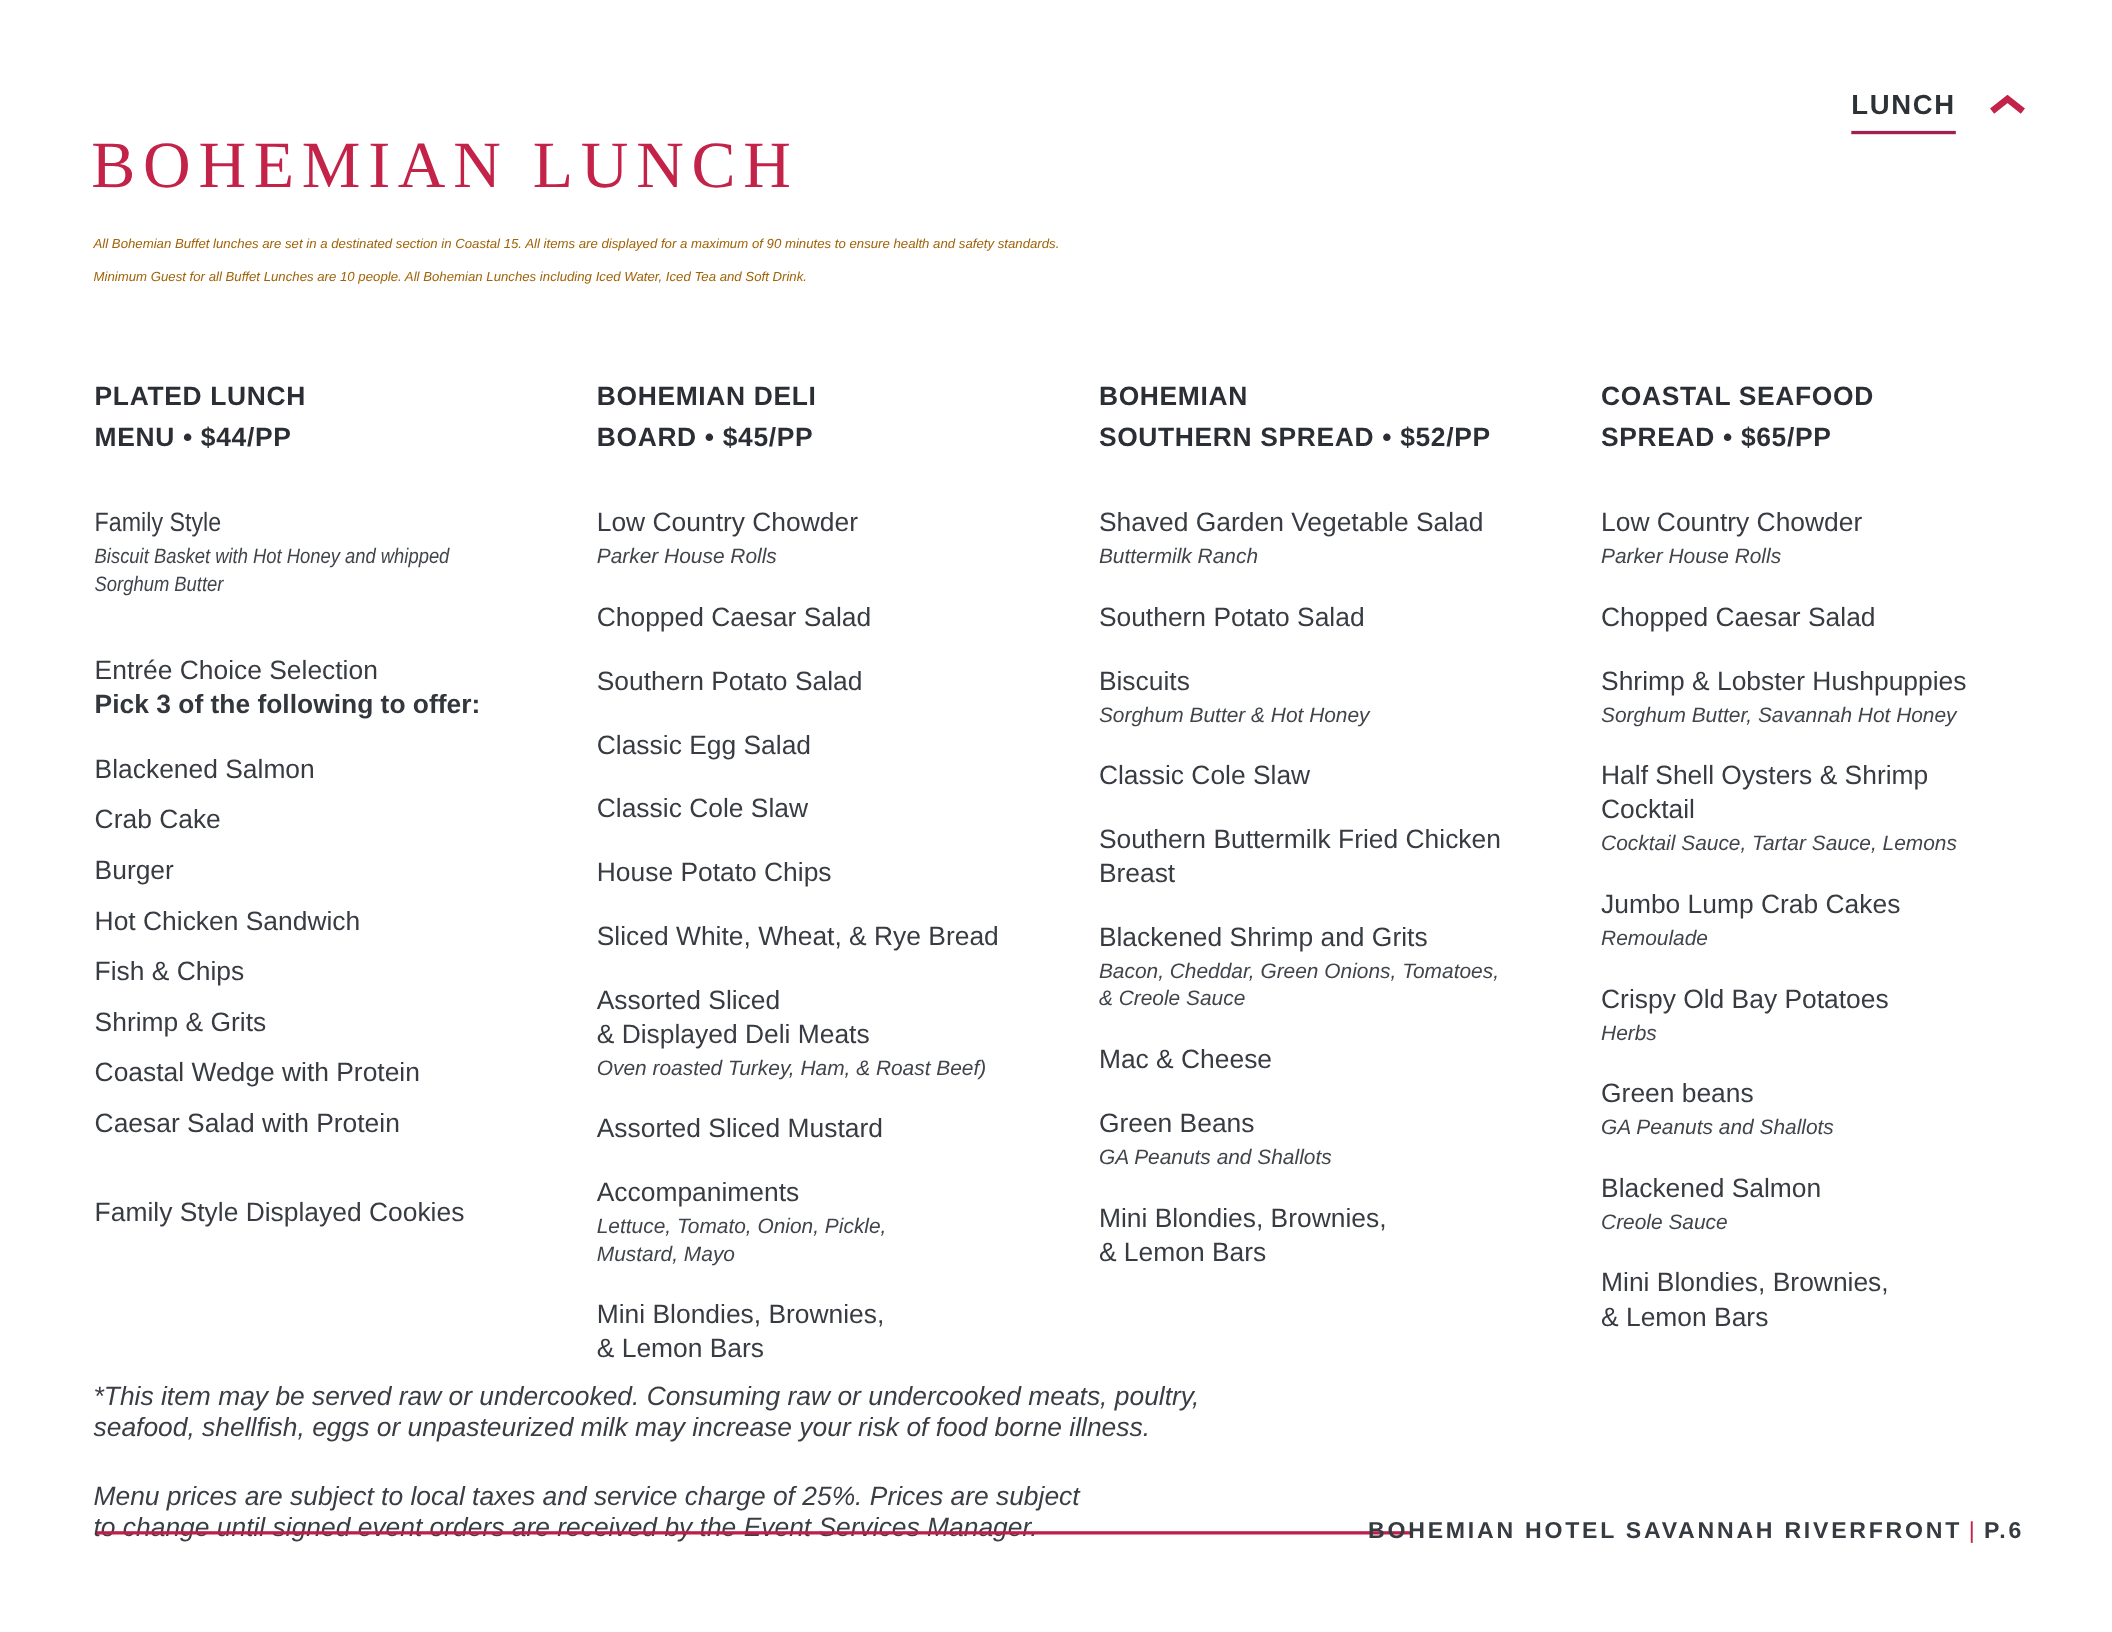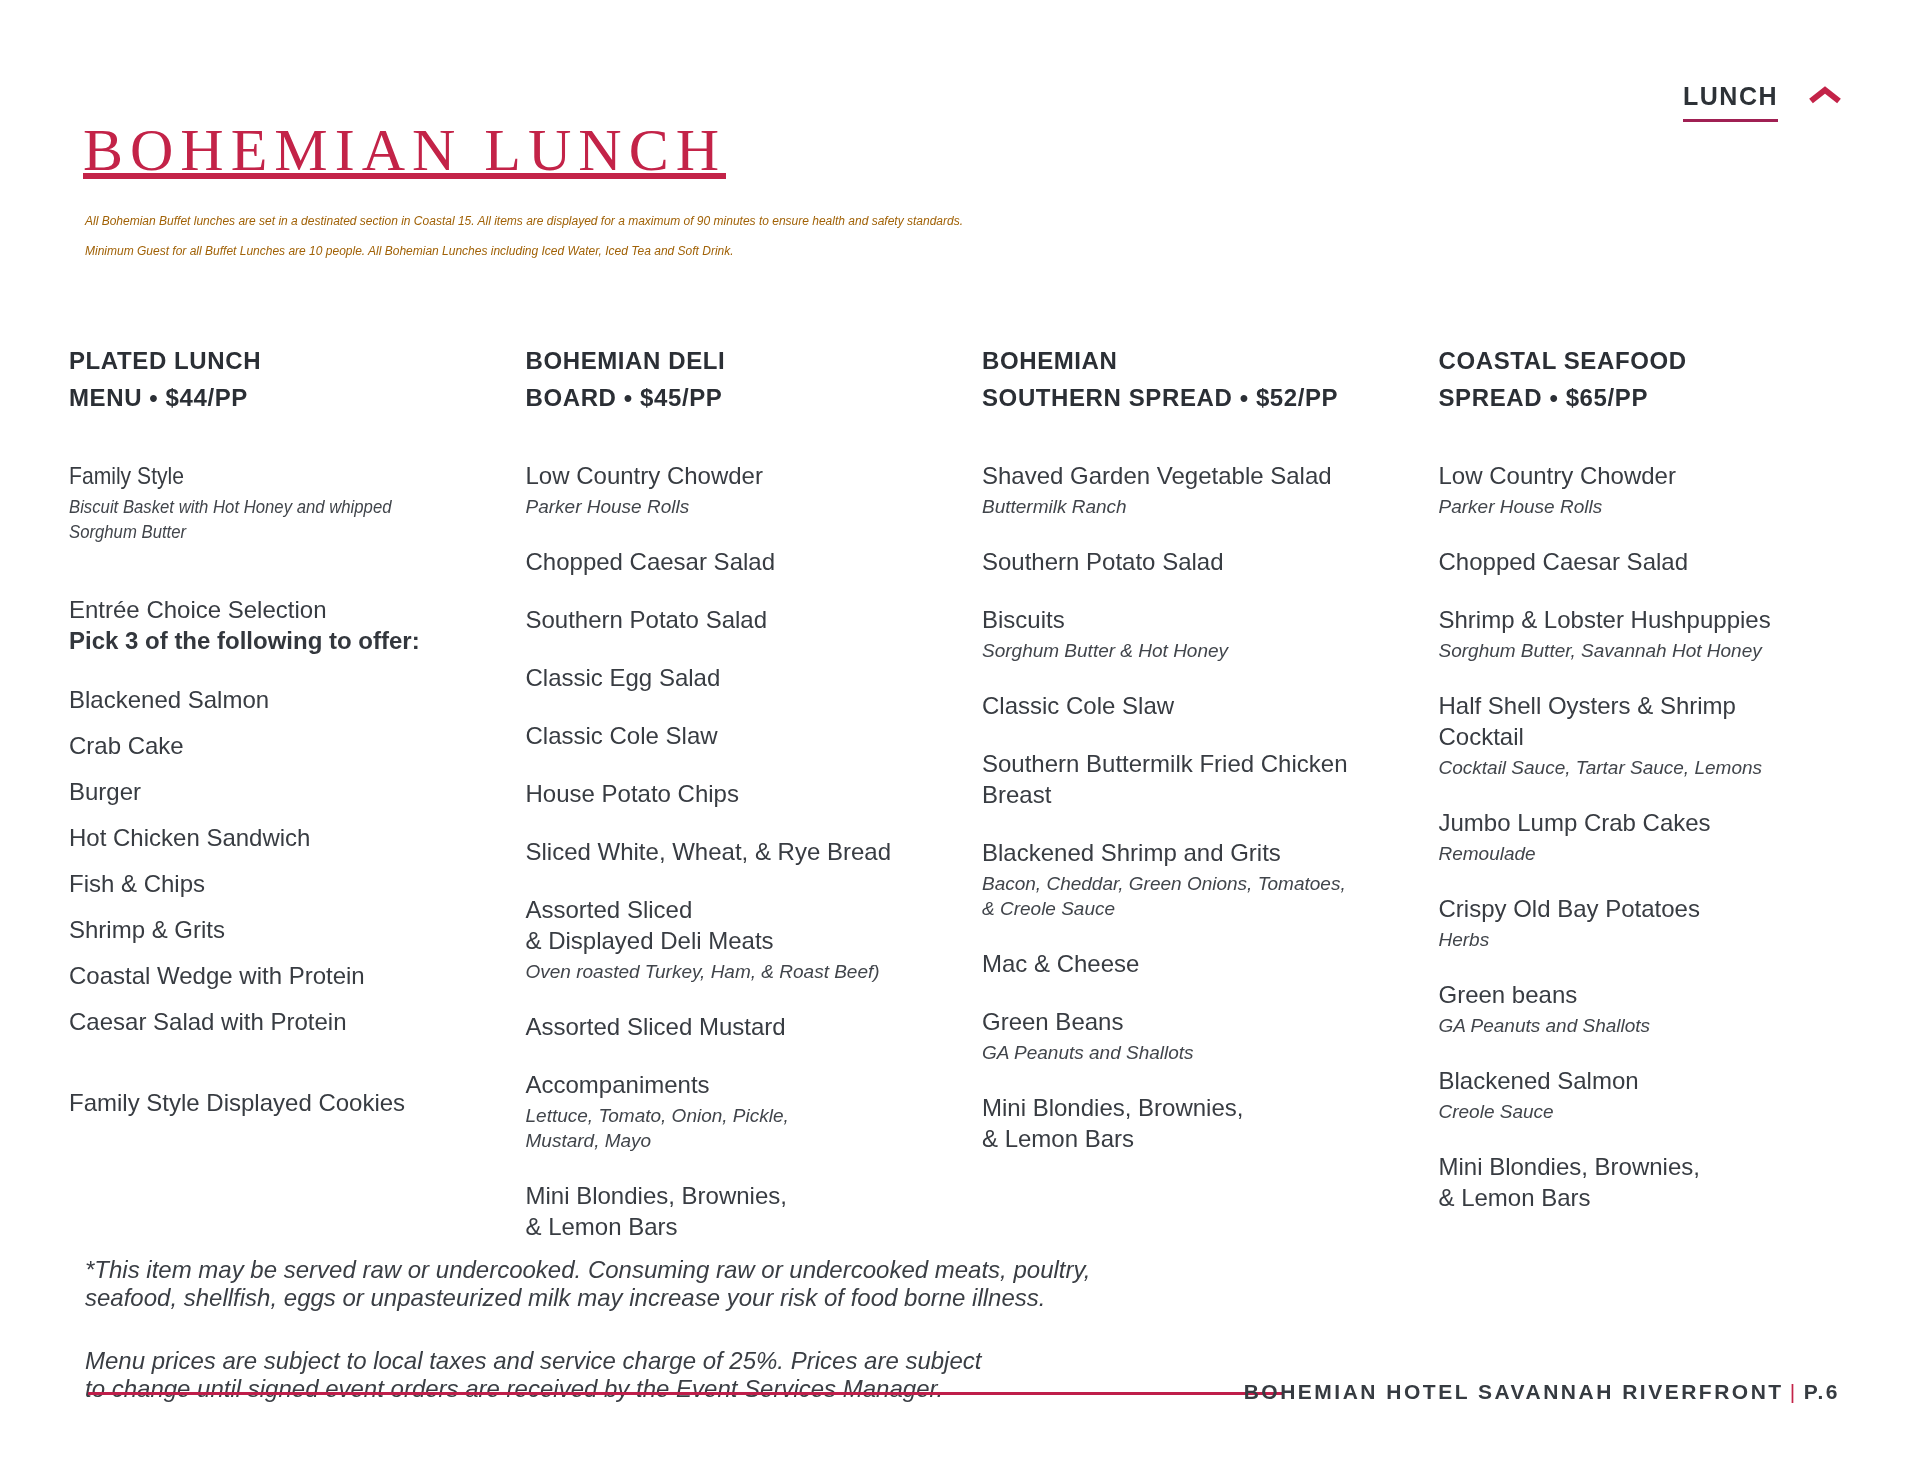--- a/index.html
+++ b/index.html
@@ -14,31 +14,31 @@
   .nav-label {
     font-size:25px; font-weight:700; letter-spacing:1.5px; color:#2d3237;
     padding-bottom:8px; border-bottom:3px solid #a02053; cursor:pointer;
   }
   .nav-caret { margin-top:4px; cursor:pointer; }
 
   
   .page-title {
     position:absolute; left:83px; top:116px;
     font-family:"Liberation Serif", serif; font-weight:400;
-    font-size:60px; letter-spacing:7px; color:#c32348;text-decoration:underline;
+    font-size:60px; letter-spacing:7px; color:#c32348;
   }
   .intro {
     position:absolute; left:85px; top:206px; width:1620px;
     font-size:12px; font-style:italic; line-height:30px; color:#a16207;
     white-space:pre-line;
   }
 
   
   .columns {
-    position:absolute; left:69px; top:342px; width:1792px;
+    position:absolute; left:86px; top:342px; width:1792px;
     display:grid; grid-template-columns:repeat(4,1fr); column-gap:34px;
     align-items:start;
   }
   .col-header {
     font-size:24px; font-weight:700; letter-spacing:0.6px; line-height:37px;
     color:#2b2f35; white-space:pre-line; margin-bottom:44px;
   }
   .item { margin-bottom:27px; }
   .item.tight { margin-bottom:15px; }
   .item.gap { margin-top:50px; }

